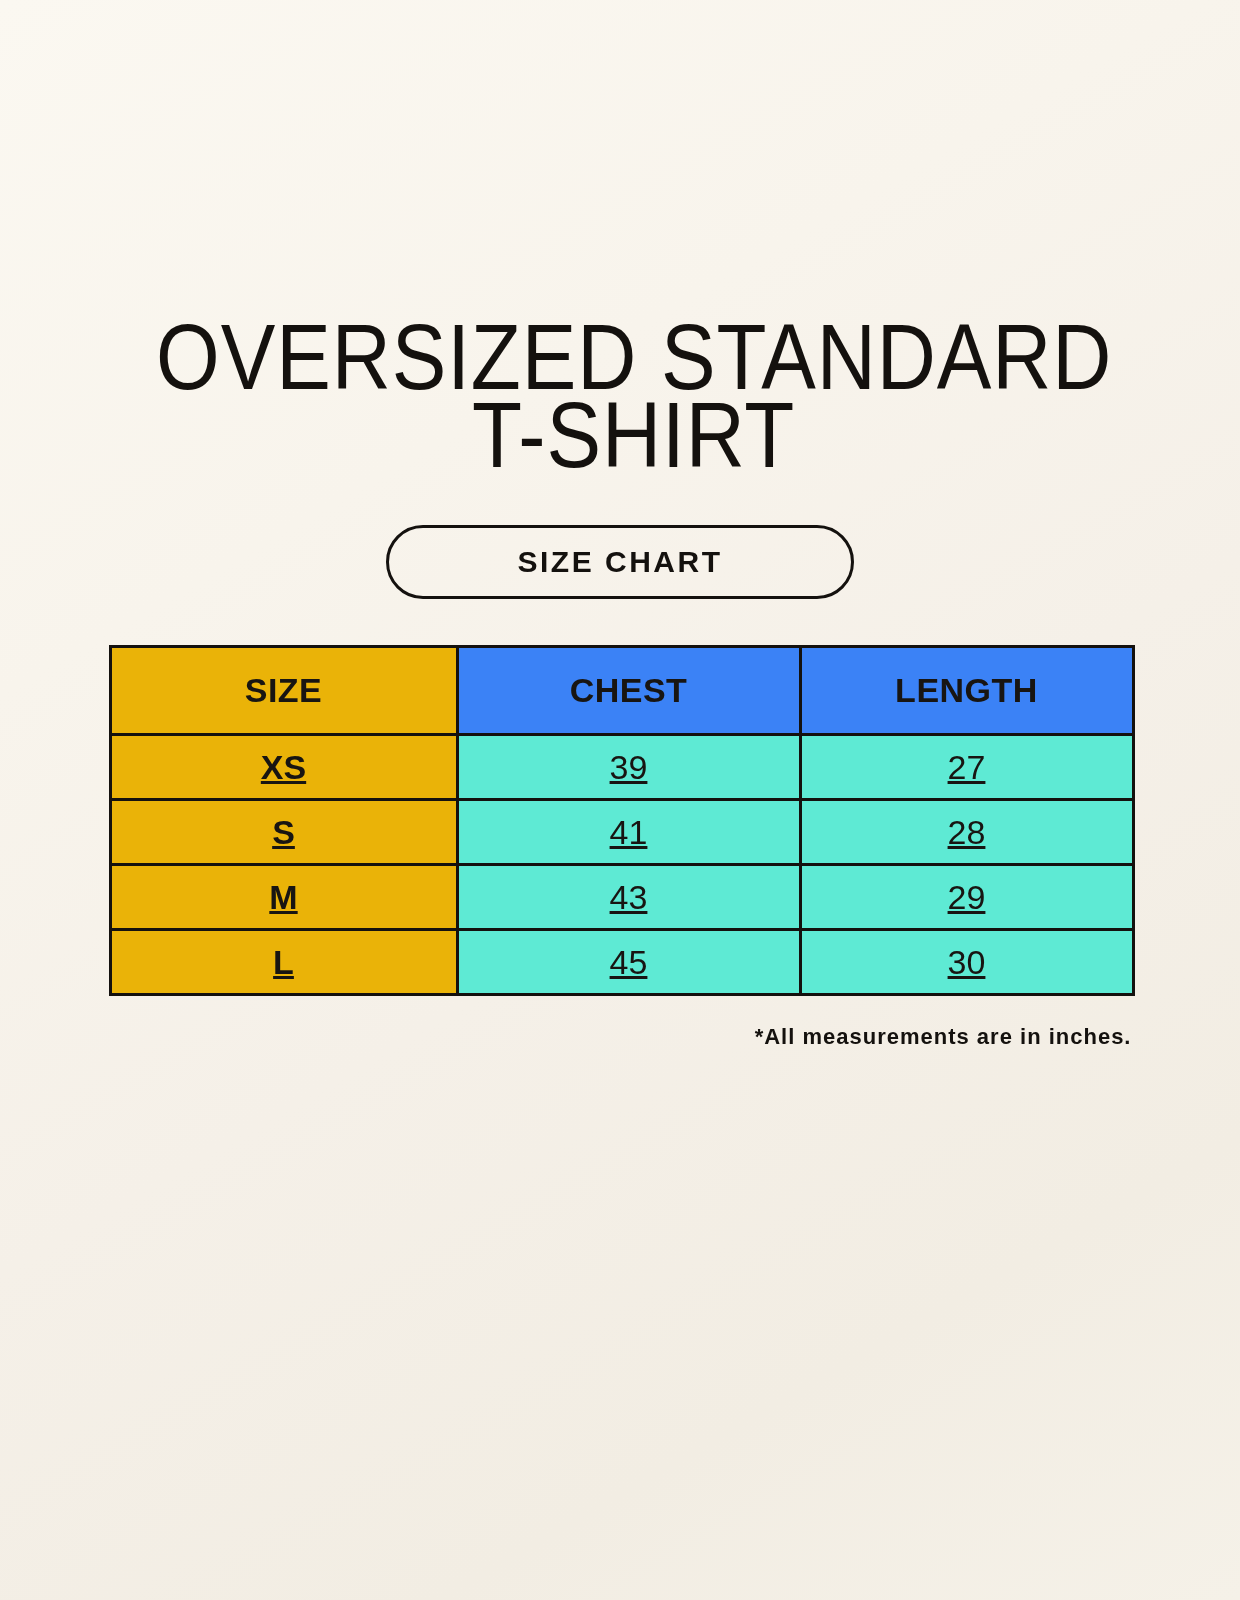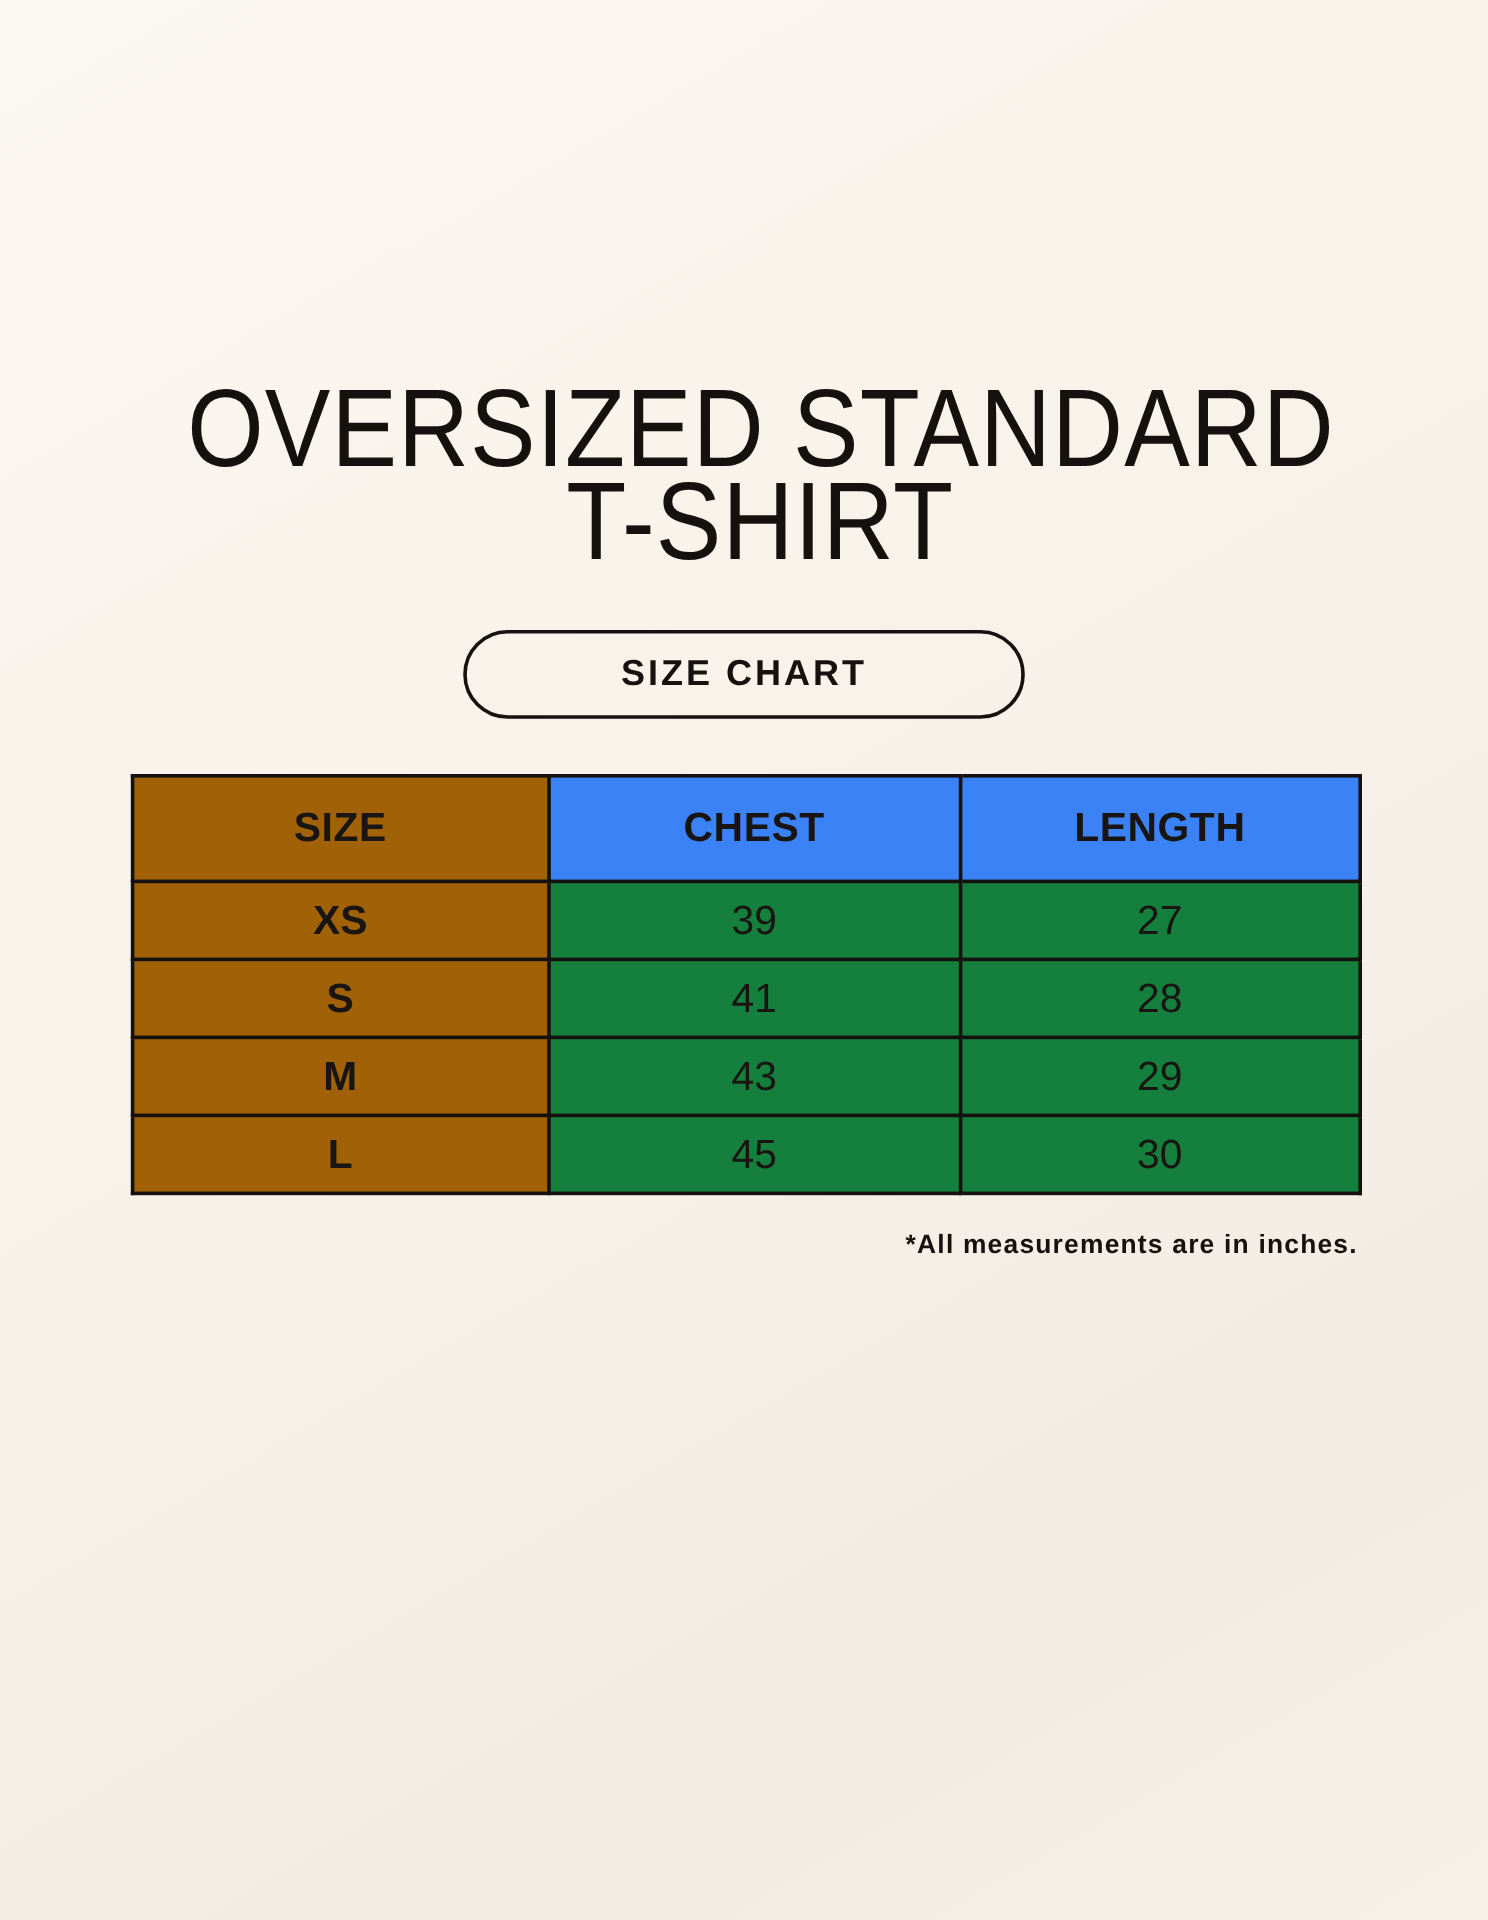--- a/index.html
+++ b/index.html
@@ -76,24 +76,25 @@
   }
   thead th {
     height: 88px;
     font-size: 34px;
     font-weight: 700;
     letter-spacing: 0.5px;
   }
   tbody td {
     height: 65px;
     font-size: 34px;
+    text-decoration: underline;
   }
-  .bg-gray  { background: #a16207; }
+  .bg-gray  { background: #eab308; }
   .bg-pink  { background: #3b82f6; }
-  .bg-cream { background: #15803d; text-align: center; }
+  .bg-cream { background: #5eead4; text-align: center; }
   td.size-cell { font-weight: 700; }
   td.num-cell  { font-weight: 400; }
 
   
   .footnote {
     width: 1023px;
     margin: 28px auto 0;
     text-align: right;
     font-size: 22px;
     font-weight: 700;

